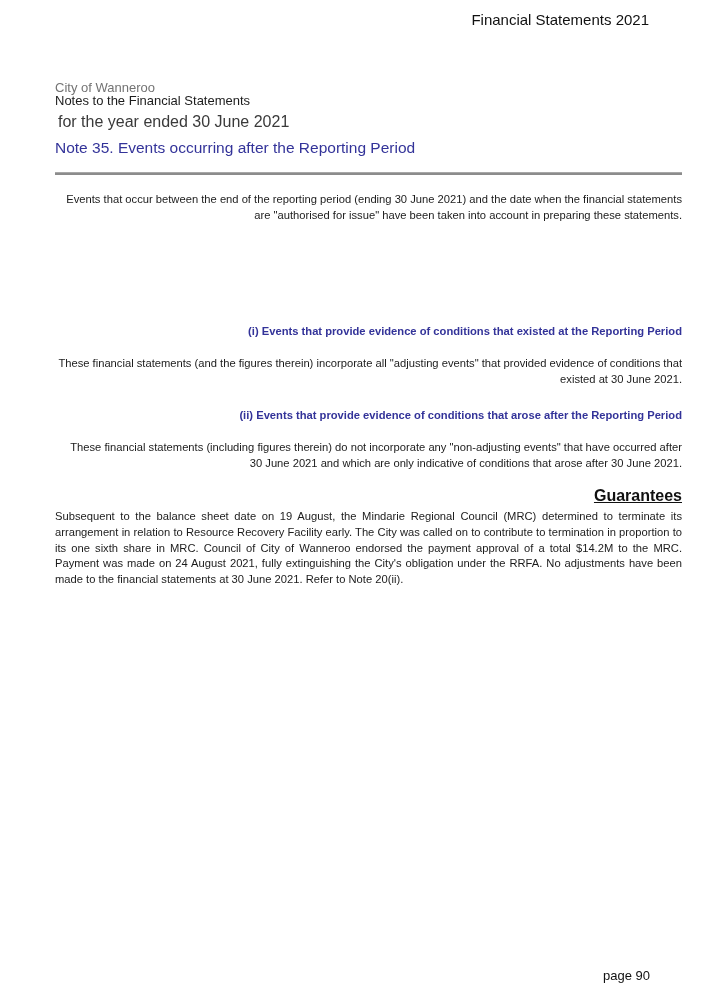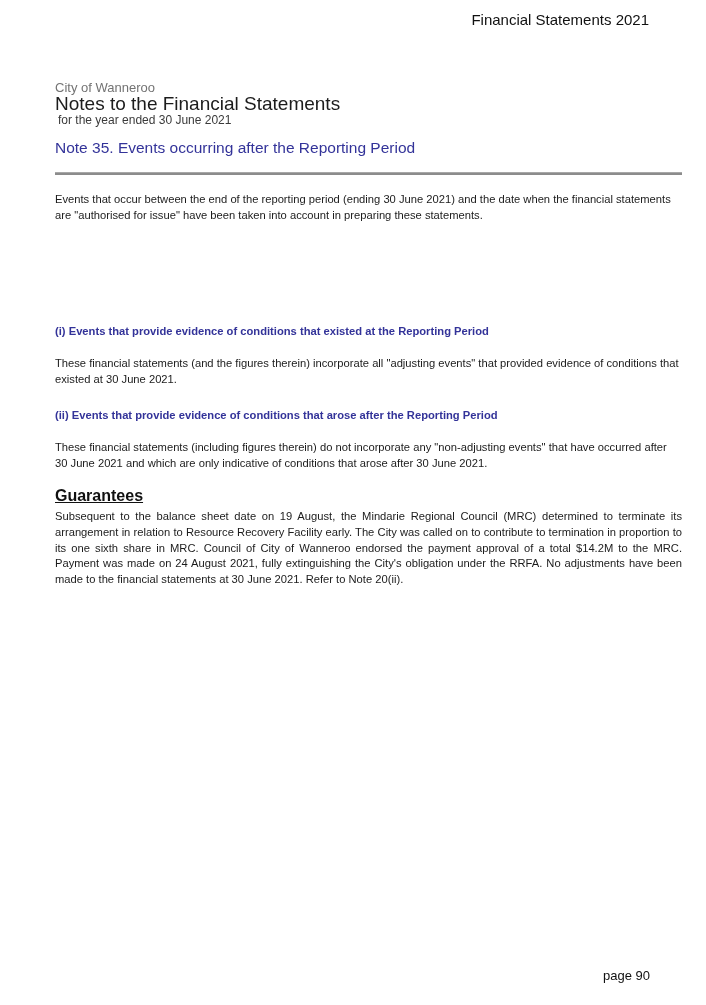--- a/index.html
+++ b/index.html
@@ -29,29 +29,29 @@
     top: 48px;
     left: 55px;
     font-size: 13px;
     color: #737373;
     margin-top: 32px;
   }
 
   .doc-title {
     top: 93px;
     left: 55px;
-    font-size: 19px;
+    font-size: 13px;
     color: #1c1c1c;
     text-align: right;
   }
 
   .doc-subtitle {
     top: 113px;
     left: 58px;
-    font-size: 12px;
+    font-size: 16px;
     color: #3a3a3a;
   }
 
   .note-heading {
     top: 139px;
     left: 55px;
     font-size: 15.5px;
     color: #333399;
   }
 
@@ -64,20 +64,21 @@
     border-top: 1px solid #a8a8a8;
     box-sizing: border-box;
   }
 
   .body-text {
     left: 55px;
     width: 627px;
     font-size: 11.2px;
     line-height: 15.8px;
     color: #1b1b1b;
+    text-align: right;
   }
   .p1 { top: 192px; }
   .p2 { top: 245px; }
   .p3 { top: 292px; }
   .sub-i  { top: 324px; font-weight: bold; color: #333399; }
   .p4 { top: 356px; }
   .sub-ii { top: 408px; font-weight: bold; color: #333399; }
   .p5 { top: 440px; }
   .guarantees {
     top: 488px;

